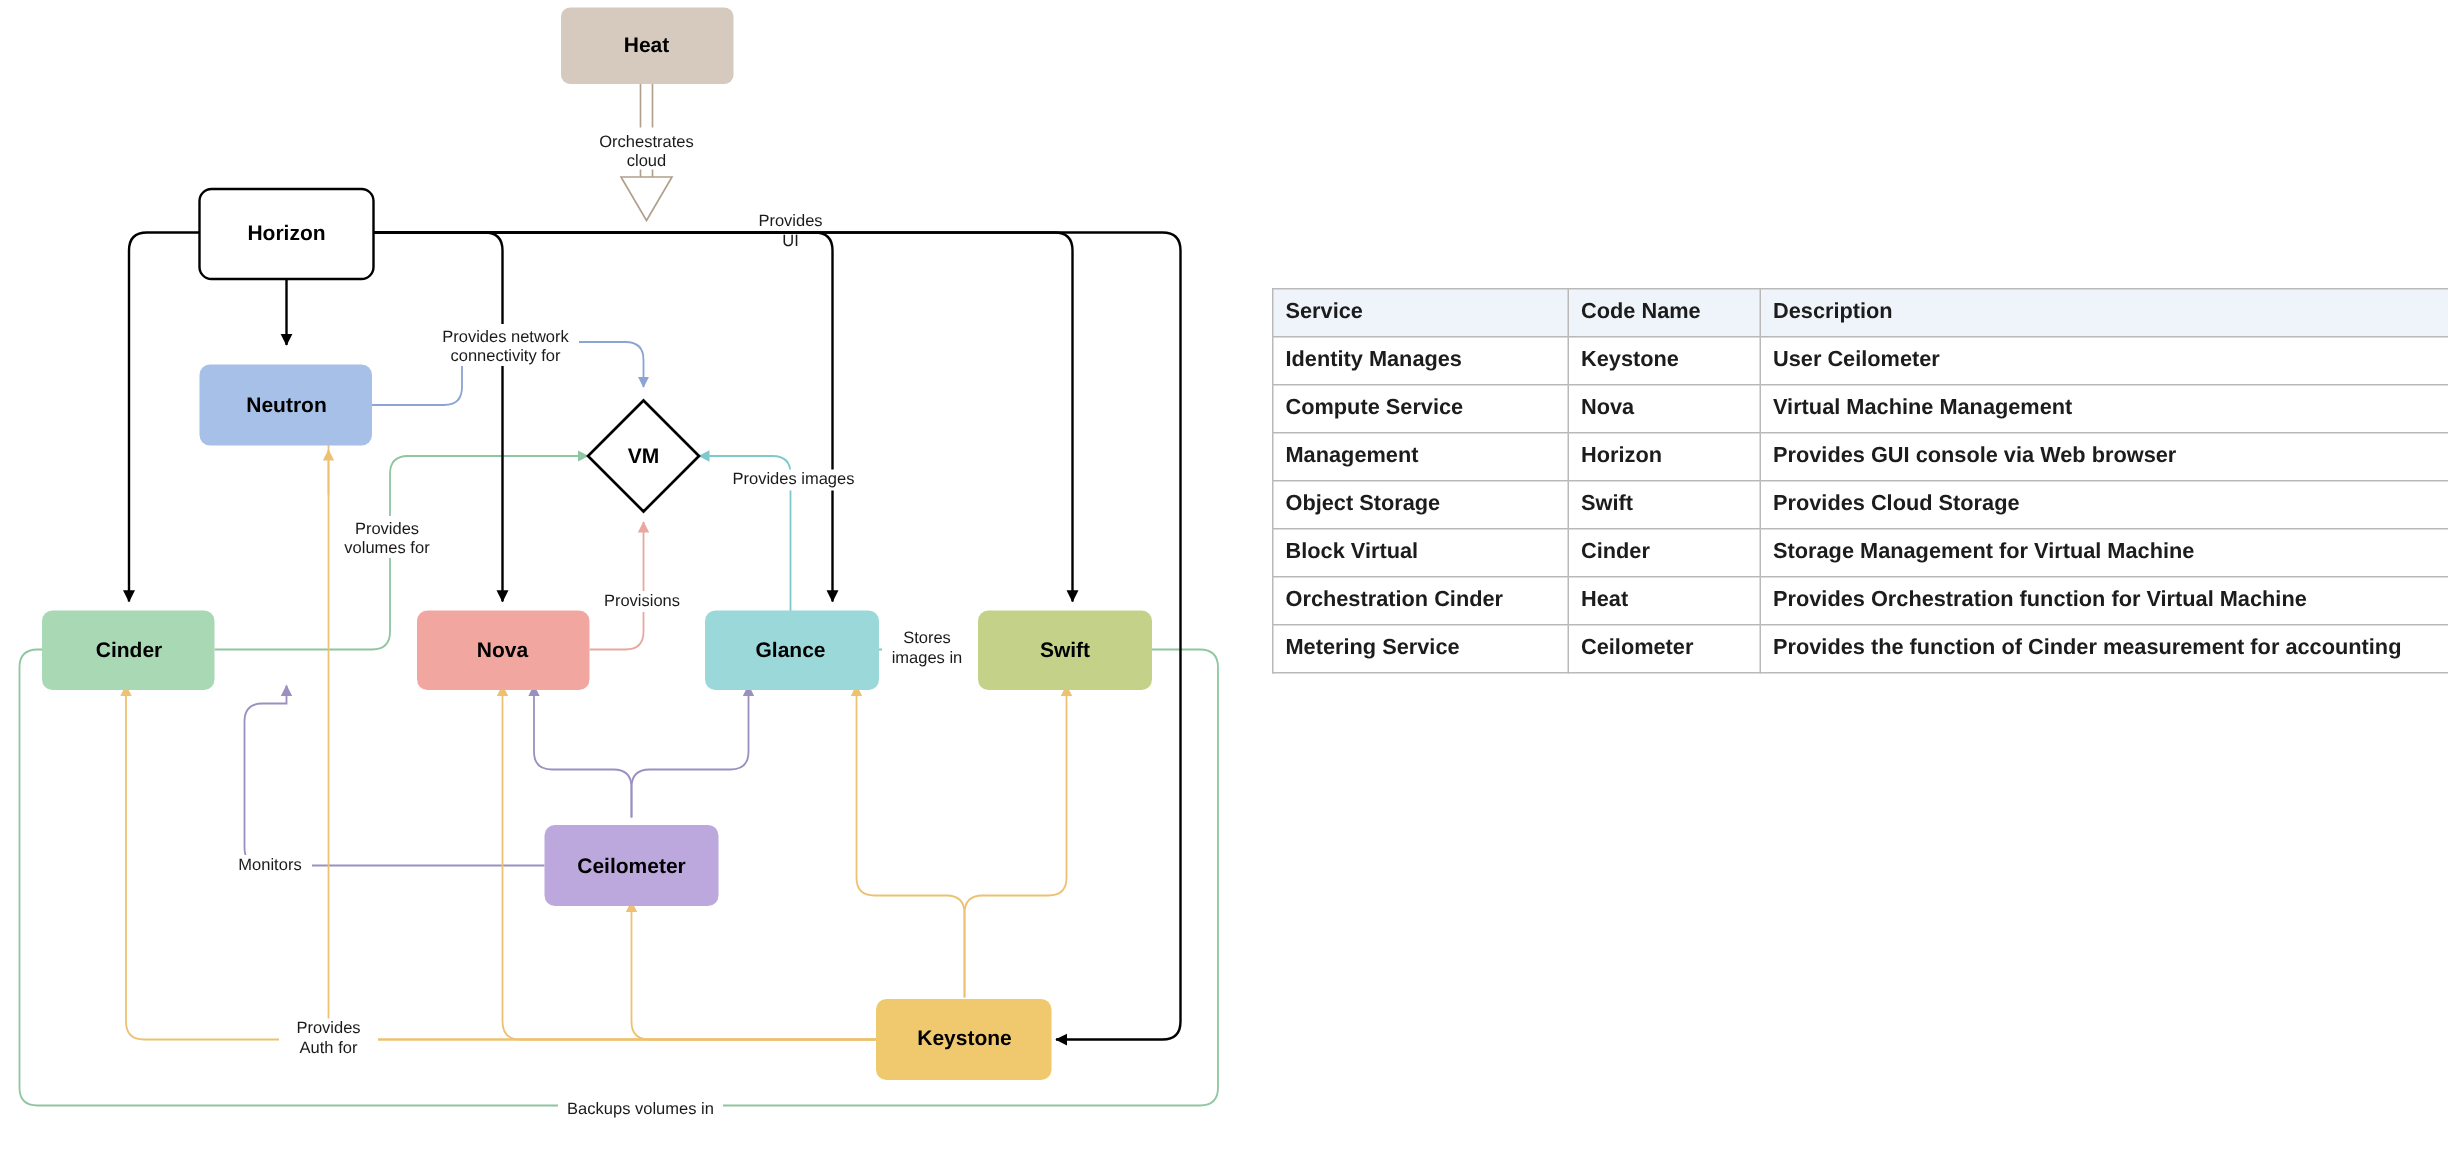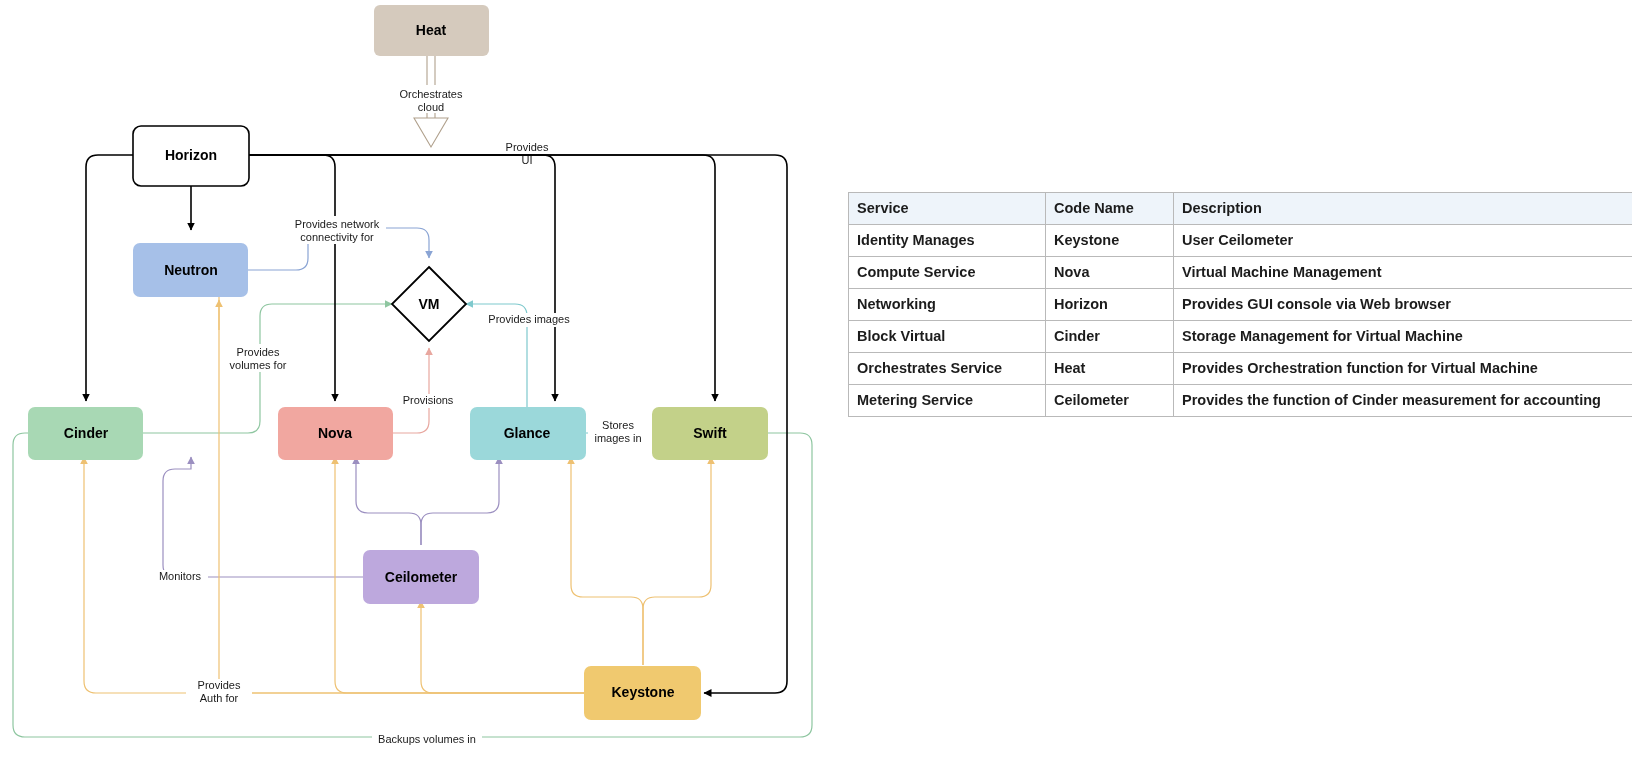--- a/index.html
+++ b/index.html
@@ -275,31 +275,36 @@
         <td>Identity Manages</td>
         <td>Keystone</td>
         <td>User Ceilometer</td>
       </tr>
       <tr>
         <td>Compute Service</td>
         <td>Nova</td>
         <td>Virtual Machine Management</td>
       </tr>
       <tr>
-        <td>Networking</td>
+        <td>Management</td>
         <td>Horizon</td>
         <td>Provides GUI console via Web browser</td>
+      </tr>
+      <tr>
+        <td>Object Storage</td>
+        <td>Swift</td>
+        <td>Provides Cloud Storage</td>
       </tr>
       <tr>
         <td>Block Virtual</td>
         <td>Cinder</td>
         <td>Storage Management for Virtual Machine</td>
       </tr>
       <tr>
-        <td>Orchestrates Service</td>
+        <td>Orchestration Cinder</td>
         <td>Heat</td>
         <td>Provides Orchestration function for Virtual Machine</td>
       </tr>
       <tr>
         <td>Metering Service</td>
         <td>Ceilometer</td>
         <td>Provides the function of Cinder measurement for accounting</td>
       </tr>
     </tbody>
   </table>

